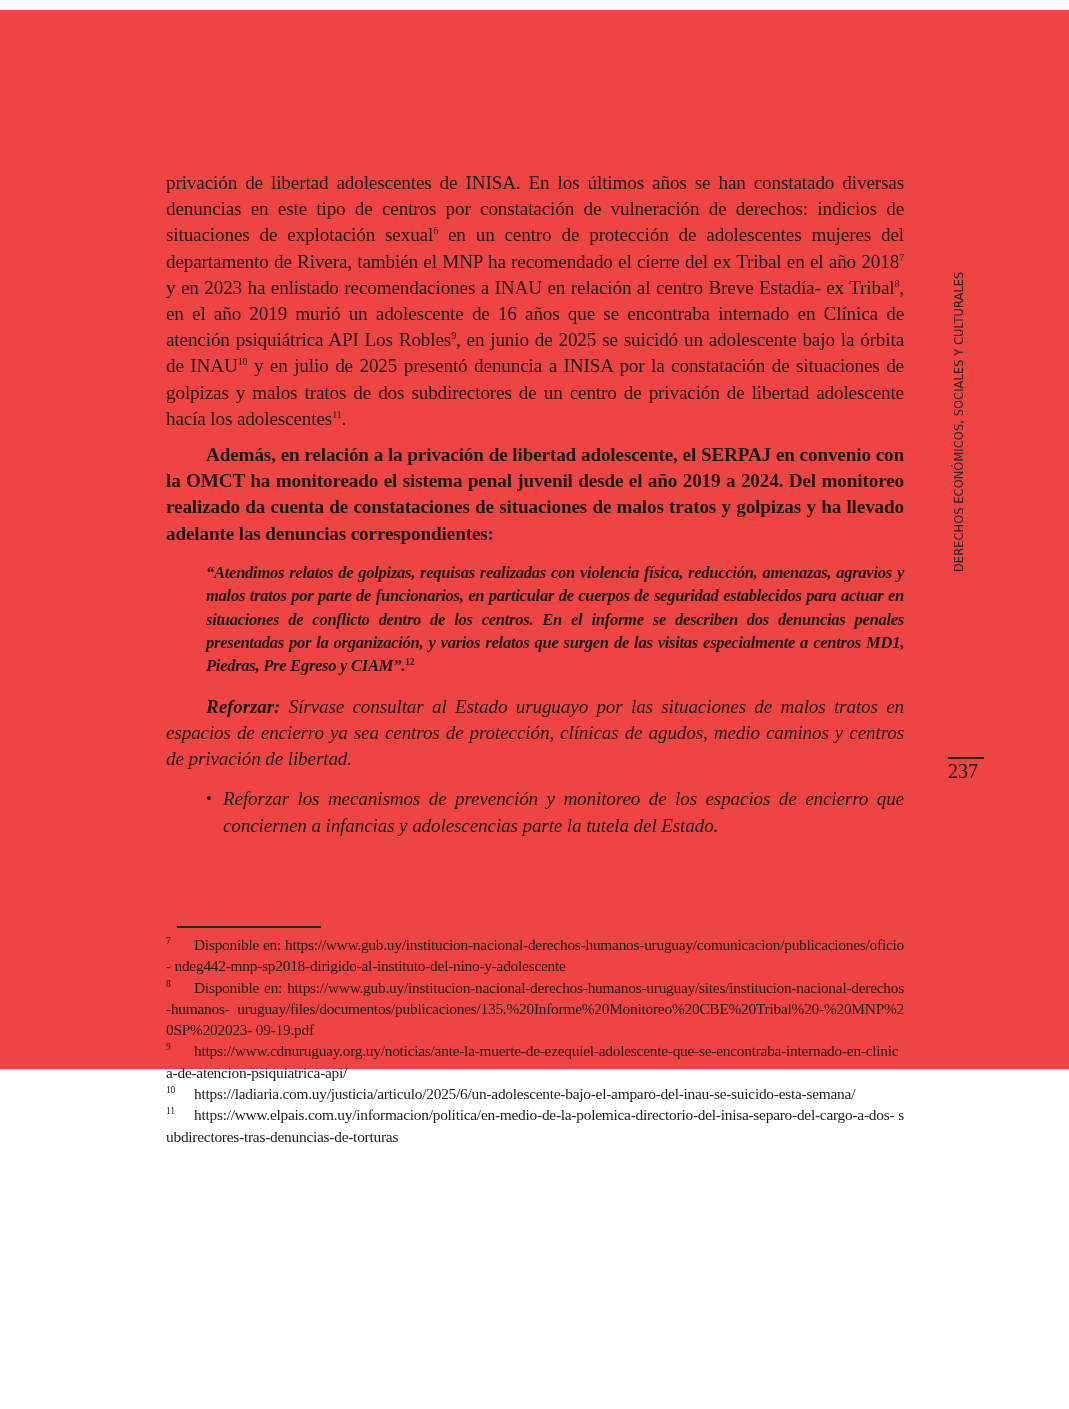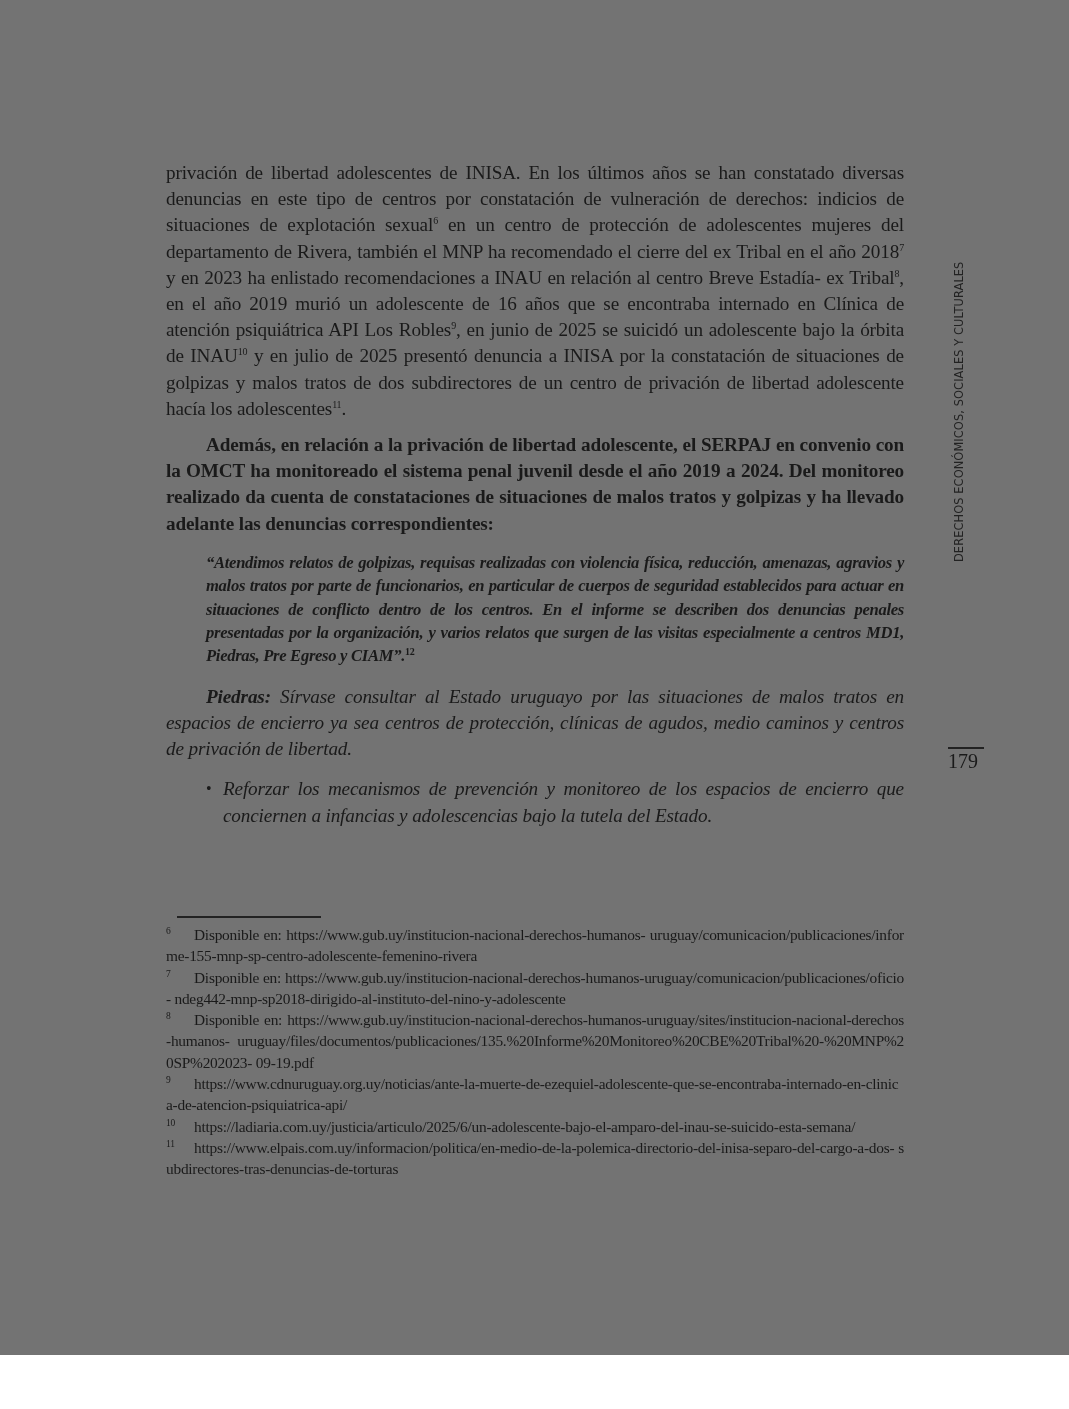--- a/index.html
+++ b/index.html
@@ -1,17 +1,17 @@
 <!DOCTYPE html>
 <html><head>
   <meta charset="utf-8">
   <style>
     html, body { margin: 0; padding: 0; background: #ffffff; }
     body { width: 1069px; height: 1409px; position: relative; overflow: hidden; color: #1a1a1a; }
-    .page { position: absolute; left: 0; top: 0; width: 1069px; height: 1355px; background: #737373; }
+    .page { position: absolute; left: 0; top: 10px; width: 1069px; height: 1059px; background: #ef4444; }
     .body-text {
       position: absolute; left: 166px; top: 160px; width: 738px;
       font-family: "Liberation Serif", "DejaVu Serif", serif;
       font-size: 19.2px; line-height: 26.2px; text-align: justify;
       letter-spacing: -0.15px;
     }
     .body-text p { margin: 0; }
     .body-text sup { font-size: 10px; line-height: 0; vertical-align: 7px; }
     .p1 { }
     .p2 { margin-top: 10px !important; text-indent: 40px; font-weight: bold; }
@@ -54,39 +54,38 @@
 
 <div class="page">
 
   <div class="body-text">
     <p class="p1"><span>privación de libertad adolescentes de INISA. En los últimos años se han constatado diversas denuncias en este tipo de centros por constatación de vulneración de derechos: indicios de situaciones de explotación sexual</span><sup>6</sup><span> en un centro de protección de adolescentes mujeres del departamento de Rivera, también el MNP ha recomendado el cierre del ex Tribal en el año 2018</span><sup>7</sup><span> y en 2023 ha enlistado recomendaciones a INAU en relación al centro Breve Estadía- ex Tribal</span><sup>8</sup><span>, en el año 2019 murió un adolescente de 16 años que se encontraba internado en Clínica de atención psiquiátrica API Los Robles</span><sup>9</sup><span>, en junio de 2025 se suicidó un adolescente bajo la órbita de INAU</span><sup>10</sup><span> y en julio de 2025 presentó denuncia a INISA por la constatación de situaciones de golpizas y malos tratos de dos subdirectores de un centro de privación de libertad adolescente hacía los adolescentes</span><sup>11</sup><span>.</span></p>
 
     <p class="p2">Además, en relación a la privación de libertad adolescente, el SERPAJ en convenio con la OMCT ha monitoreado el sistema penal juvenil desde el año 2019 a 2024. Del monitoreo realizado da cuenta de constataciones de situaciones de malos tratos y golpizas y ha llevado adelante las denuncias correspondientes:</p>
 
     <p class="quote"><span>“Atendimos relatos de golpizas, requisas realizadas con violencia física, reducción, amenazas, agravios y malos tratos por parte de funcionarios, en particular de cuerpos de seguridad establecidos para actuar en situaciones de conflicto dentro de los centros. En el informe se describen dos denuncias penales presentadas por la organización, y varios relatos que surgen de las visitas especialmente a centros MD1, Piedras, Pre Egreso y CIAM”.</span><sup>12</sup></p>
 
-    <p class="question"><b>Piedras:</b><span> Sírvase consultar al Estado uruguayo por las situaciones de malos tratos en espacios de encierro ya sea centros de protección, clínicas de agudos, medio caminos y centros de privación de libertad.</span></p>
+    <p class="question"><b>Reforzar:</b><span> Sírvase consultar al Estado uruguayo por las situaciones de malos tratos en espacios de encierro ya sea centros de protección, clínicas de agudos, medio caminos y centros de privación de libertad.</span></p>
 
 
     <ul class="rec-list">
       <li>
         <span class="bullet">•</span>
-        <span>Reforzar los mecanismos de prevención y monitoreo de los espacios de encierro que conciernen a infancias y adolescencias bajo la tutela del Estado.</span>
+        <span>Reforzar los mecanismos de prevención y monitoreo de los espacios de encierro que conciernen a infancias y adolescencias parte la tutela del Estado.</span>
       </li>
     </ul>
   </div>
 
   <div class="side-label">DERECHOS ECONÓMICOS, SOCIALES Y CULTURALES</div>
   <div class="page-rule"></div>
-  <div class="page-number">179</div>
+  <div class="page-number">237</div>
 
   <div class="fn-rule"></div>
 
   <div class="footnotes">
-    <p class="fn"><span class="num">6</span><span>Disponible en: https://www.gub.uy/institucion-nacional-derechos-humanos- uruguay/comunicacion/publicaciones/informe-155-mnp-sp-centro-adolescente-femenino-rivera</span></p>
     <p class="fn"><span class="num">7</span><span>Disponible en: https://www.gub.uy/institucion-nacional-derechos-humanos-uruguay/comunicacion/publicaciones/oficio- ndeg442-mnp-sp2018-dirigido-al-instituto-del-nino-y-adolescente</span></p>
     <p class="fn"><span class="num">8</span><span>Disponible en: https://www.gub.uy/institucion-nacional-derechos-humanos-uruguay/sites/institucion-nacional-derechos-humanos- uruguay/files/documentos/publicaciones/135.%20Informe%20Monitoreo%20CBE%20Tribal%20-%20MNP%20SP%202023- 09-19.pdf</span></p>
     <p class="fn"><span class="num">9</span><span>https://www.cdnuruguay.org.uy/noticias/ante-la-muerte-de-ezequiel-adolescente-que-se-encontraba-internado-en-clinica-de-atencion-psiquiatrica-api/</span></p>
     <p class="fn"><span class="num">10</span><span>https://ladiaria.com.uy/justicia/articulo/2025/6/un-adolescente-bajo-el-amparo-del-inau-se-suicido-esta-semana/</span></p>
     <p class="fn"><span class="num">11</span><span>https://www.elpais.com.uy/informacion/politica/en-medio-de-la-polemica-directorio-del-inisa-separo-del-cargo-a-dos- subdirectores-tras-denuncias-de-torturas</span></p>
   </div>
 
 </div>
 
 </body></html>

